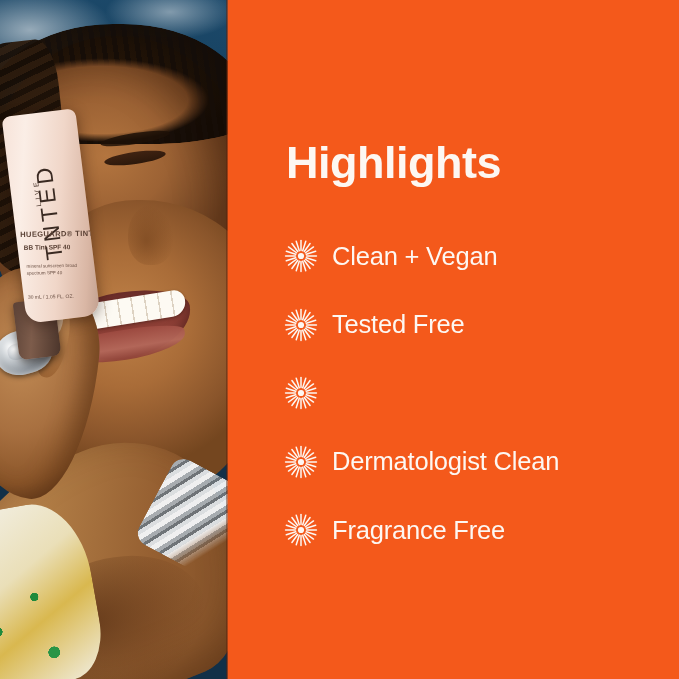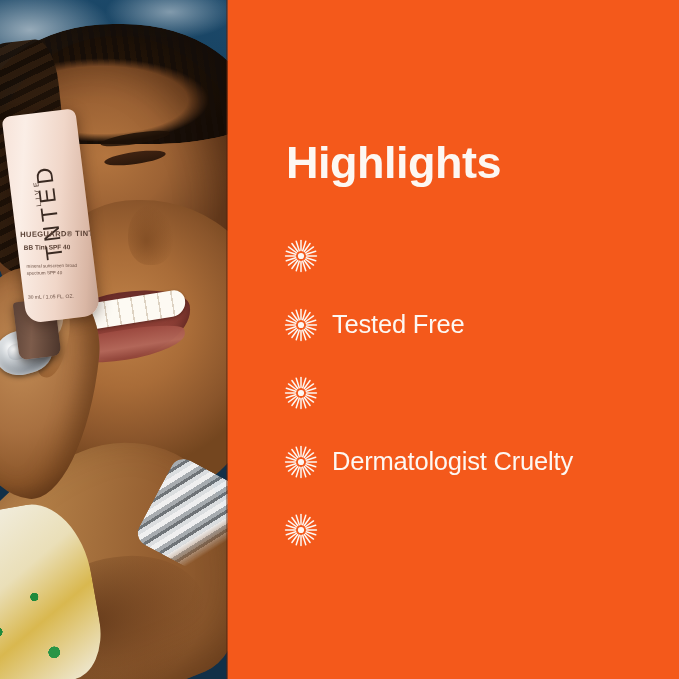--- a/index.html
+++ b/index.html
@@ -459,20 +459,21 @@
                 <rect x="16.25" y="0.8" width="1.5" height="11.4" rx="0.75" transform="rotate(252 17 17)"></rect>
                 <rect x="16.25" y="0.8" width="1.5" height="11.4" rx="0.75" transform="rotate(270 17 17)"></rect>
                 <rect x="16.25" y="0.8" width="1.5" height="11.4" rx="0.75" transform="rotate(288 17 17)"></rect>
                 <rect x="16.25" y="0.8" width="1.5" height="11.4" rx="0.75" transform="rotate(306 17 17)"></rect>
                 <rect x="16.25" y="0.8" width="1.5" height="11.4" rx="0.75" transform="rotate(324 17 17)"></rect>
                 <rect x="16.25" y="0.8" width="1.5" height="11.4" rx="0.75" transform="rotate(342 17 17)"></rect>
               </g>
             </g>
           </svg>
         </span>
+        <span class="item-label">Clean + Vegan</span>
       </li>
 
       <li class="list-item">
         <span class="bullet-icon">
           <svg viewBox="0 0 34 34" width="34" height="34" aria-hidden="true">
             <g fill="#fdf7f2">
               <circle cx="17" cy="17" r="3.1"></circle>
               <g>
                 <rect x="16.25" y="0.8" width="1.5" height="11.4" rx="0.75"></rect>
                 <rect x="16.25" y="0.8" width="1.5" height="11.4" rx="0.75" transform="rotate(18 17 17)"></rect>
@@ -556,21 +557,21 @@
                 <rect x="16.25" y="0.8" width="1.5" height="11.4" rx="0.75" transform="rotate(252 17 17)"></rect>
                 <rect x="16.25" y="0.8" width="1.5" height="11.4" rx="0.75" transform="rotate(270 17 17)"></rect>
                 <rect x="16.25" y="0.8" width="1.5" height="11.4" rx="0.75" transform="rotate(288 17 17)"></rect>
                 <rect x="16.25" y="0.8" width="1.5" height="11.4" rx="0.75" transform="rotate(306 17 17)"></rect>
                 <rect x="16.25" y="0.8" width="1.5" height="11.4" rx="0.75" transform="rotate(324 17 17)"></rect>
                 <rect x="16.25" y="0.8" width="1.5" height="11.4" rx="0.75" transform="rotate(342 17 17)"></rect>
               </g>
             </g>
           </svg>
         </span>
-        <span class="item-label">Dermatologist Cruelty</span>
+        <span class="item-label">Dermatologist Clean</span>
       </li>
 
       <li class="list-item">
         <span class="bullet-icon">
           <svg viewBox="0 0 34 34" width="34" height="34" aria-hidden="true">
             <g fill="#fdf7f2">
               <circle cx="17" cy="17" r="3.1"></circle>
               <g>
                 <rect x="16.25" y="0.8" width="1.5" height="11.4" rx="0.75"></rect>
                 <rect x="16.25" y="0.8" width="1.5" height="11.4" rx="0.75" transform="rotate(18 17 17)"></rect>
@@ -589,17 +590,18 @@
                 <rect x="16.25" y="0.8" width="1.5" height="11.4" rx="0.75" transform="rotate(252 17 17)"></rect>
                 <rect x="16.25" y="0.8" width="1.5" height="11.4" rx="0.75" transform="rotate(270 17 17)"></rect>
                 <rect x="16.25" y="0.8" width="1.5" height="11.4" rx="0.75" transform="rotate(288 17 17)"></rect>
                 <rect x="16.25" y="0.8" width="1.5" height="11.4" rx="0.75" transform="rotate(306 17 17)"></rect>
                 <rect x="16.25" y="0.8" width="1.5" height="11.4" rx="0.75" transform="rotate(324 17 17)"></rect>
                 <rect x="16.25" y="0.8" width="1.5" height="11.4" rx="0.75" transform="rotate(342 17 17)"></rect>
               </g>
             </g>
           </svg>
         </span>
+        <span class="item-label">Fragrance Free</span>
       </li>
 
     </ul>
   </div>
 </div>
 
 </body></html>

